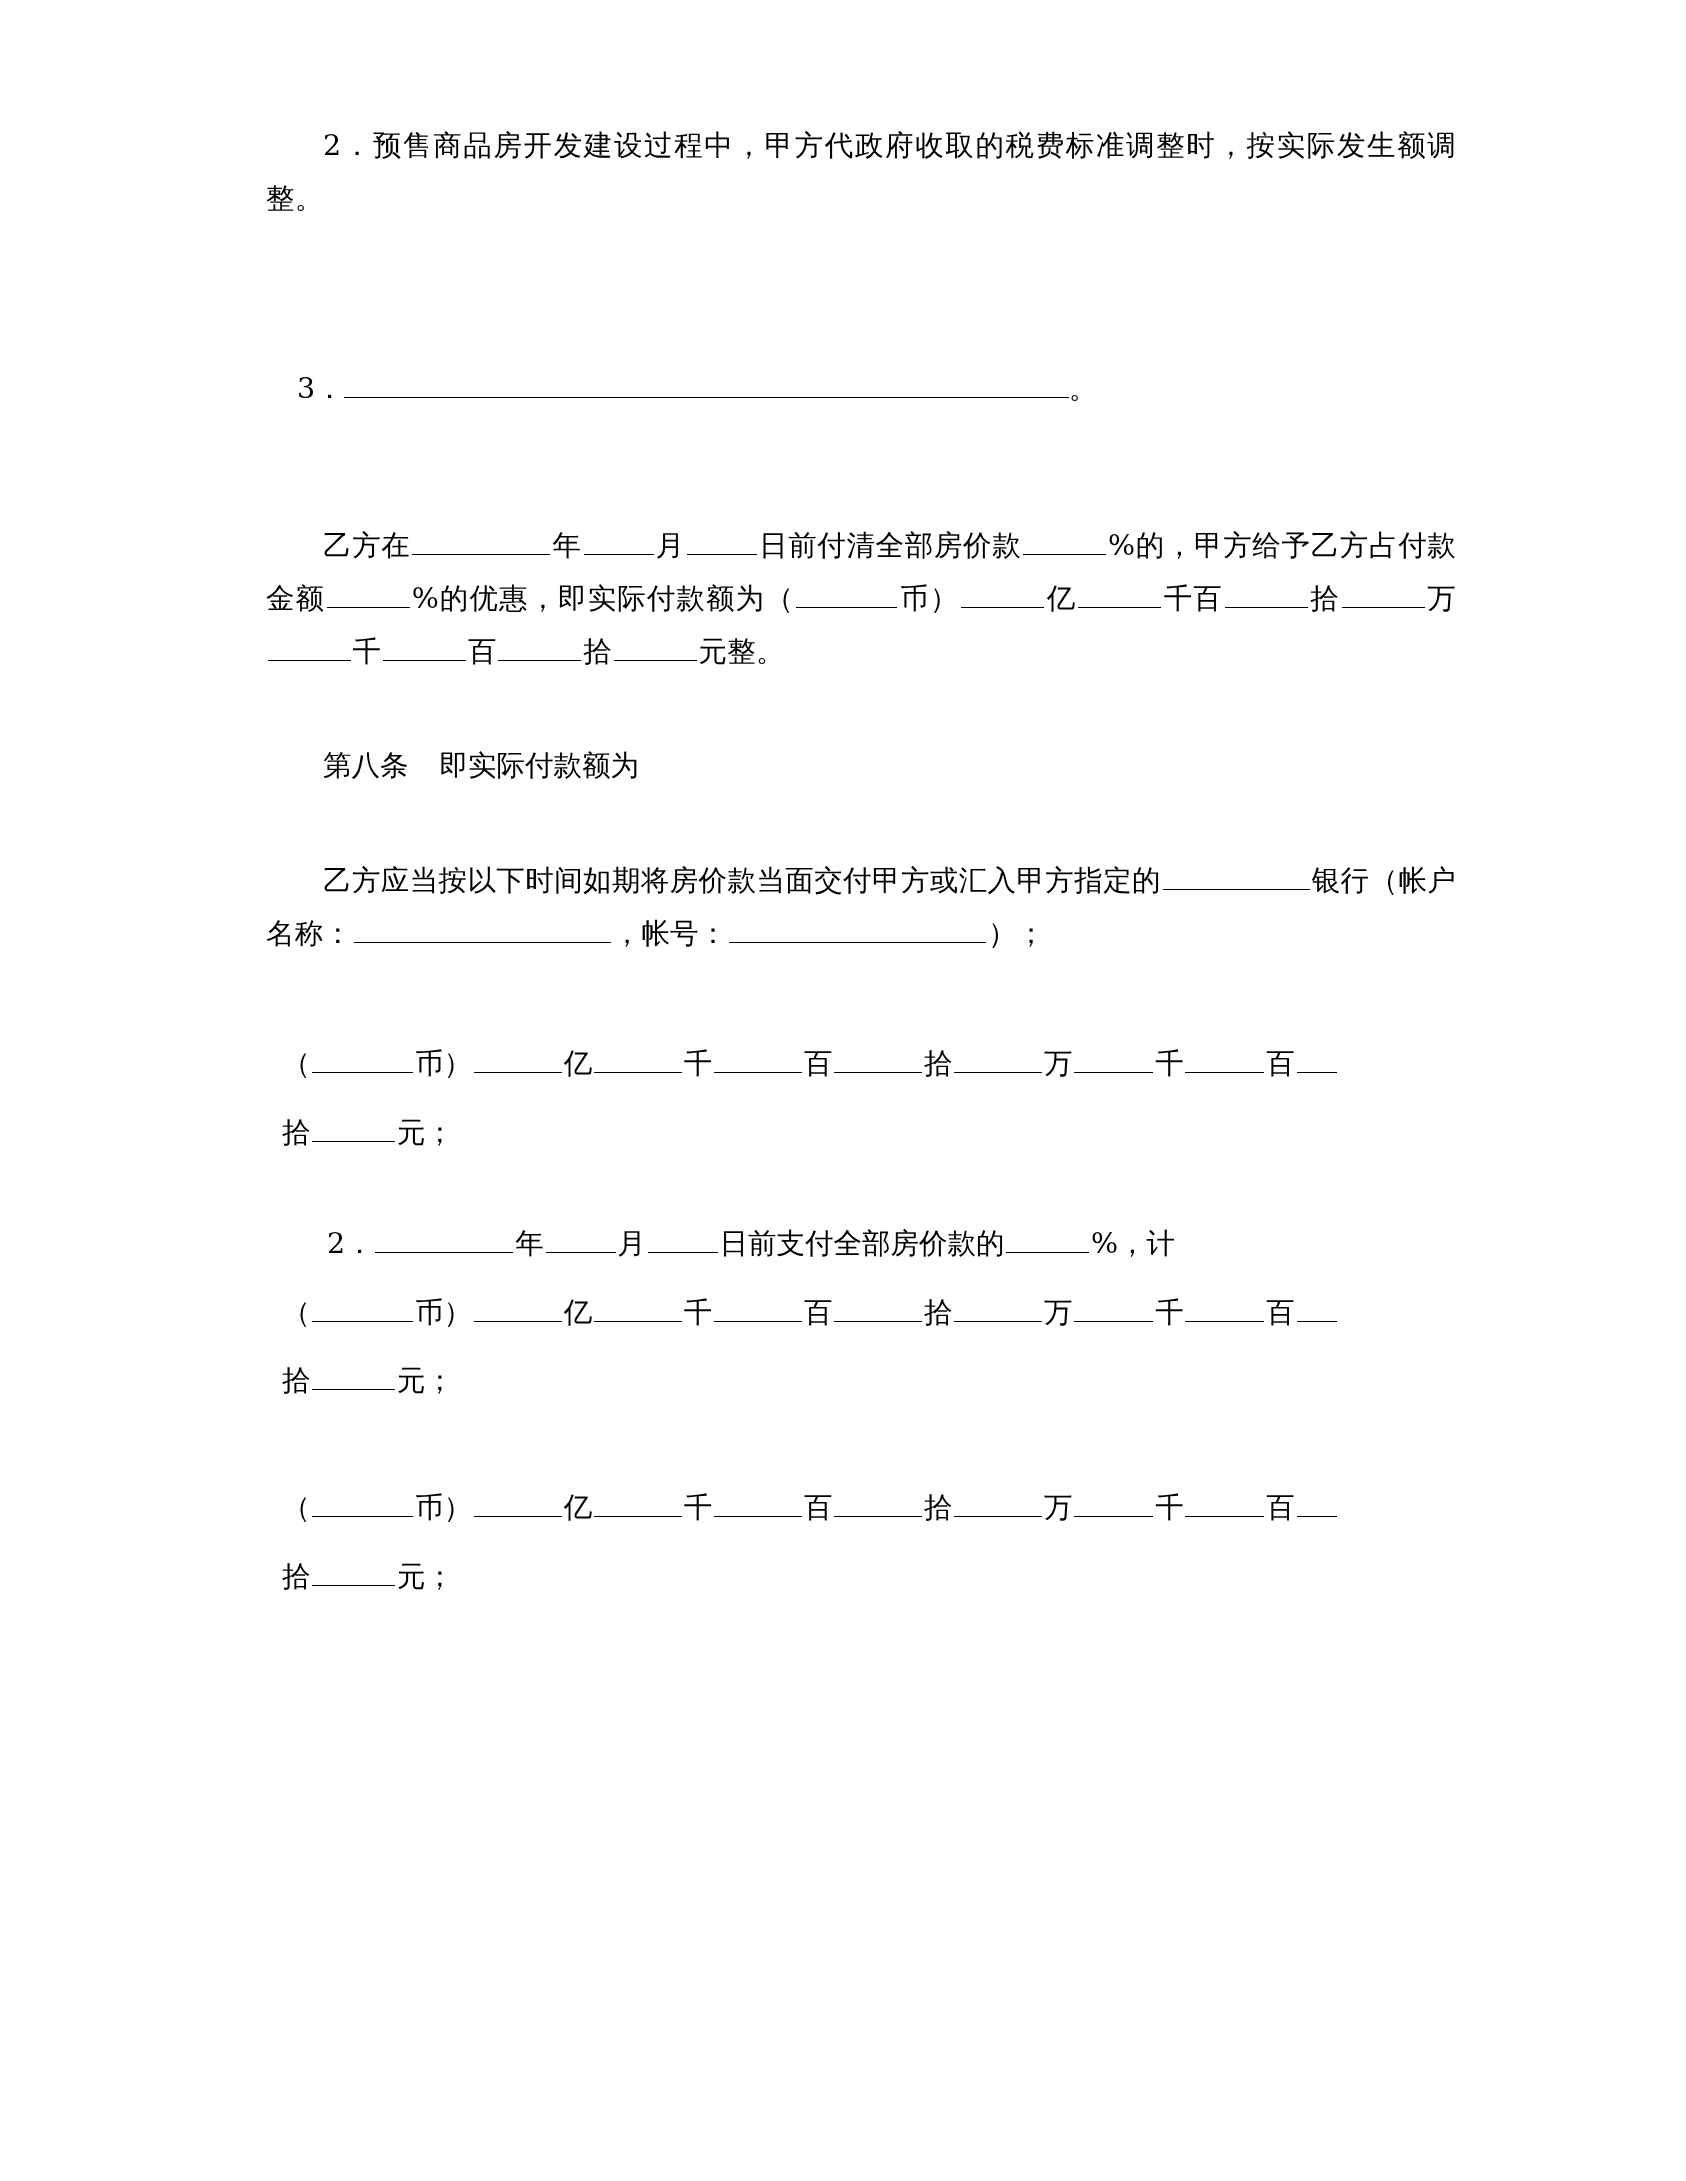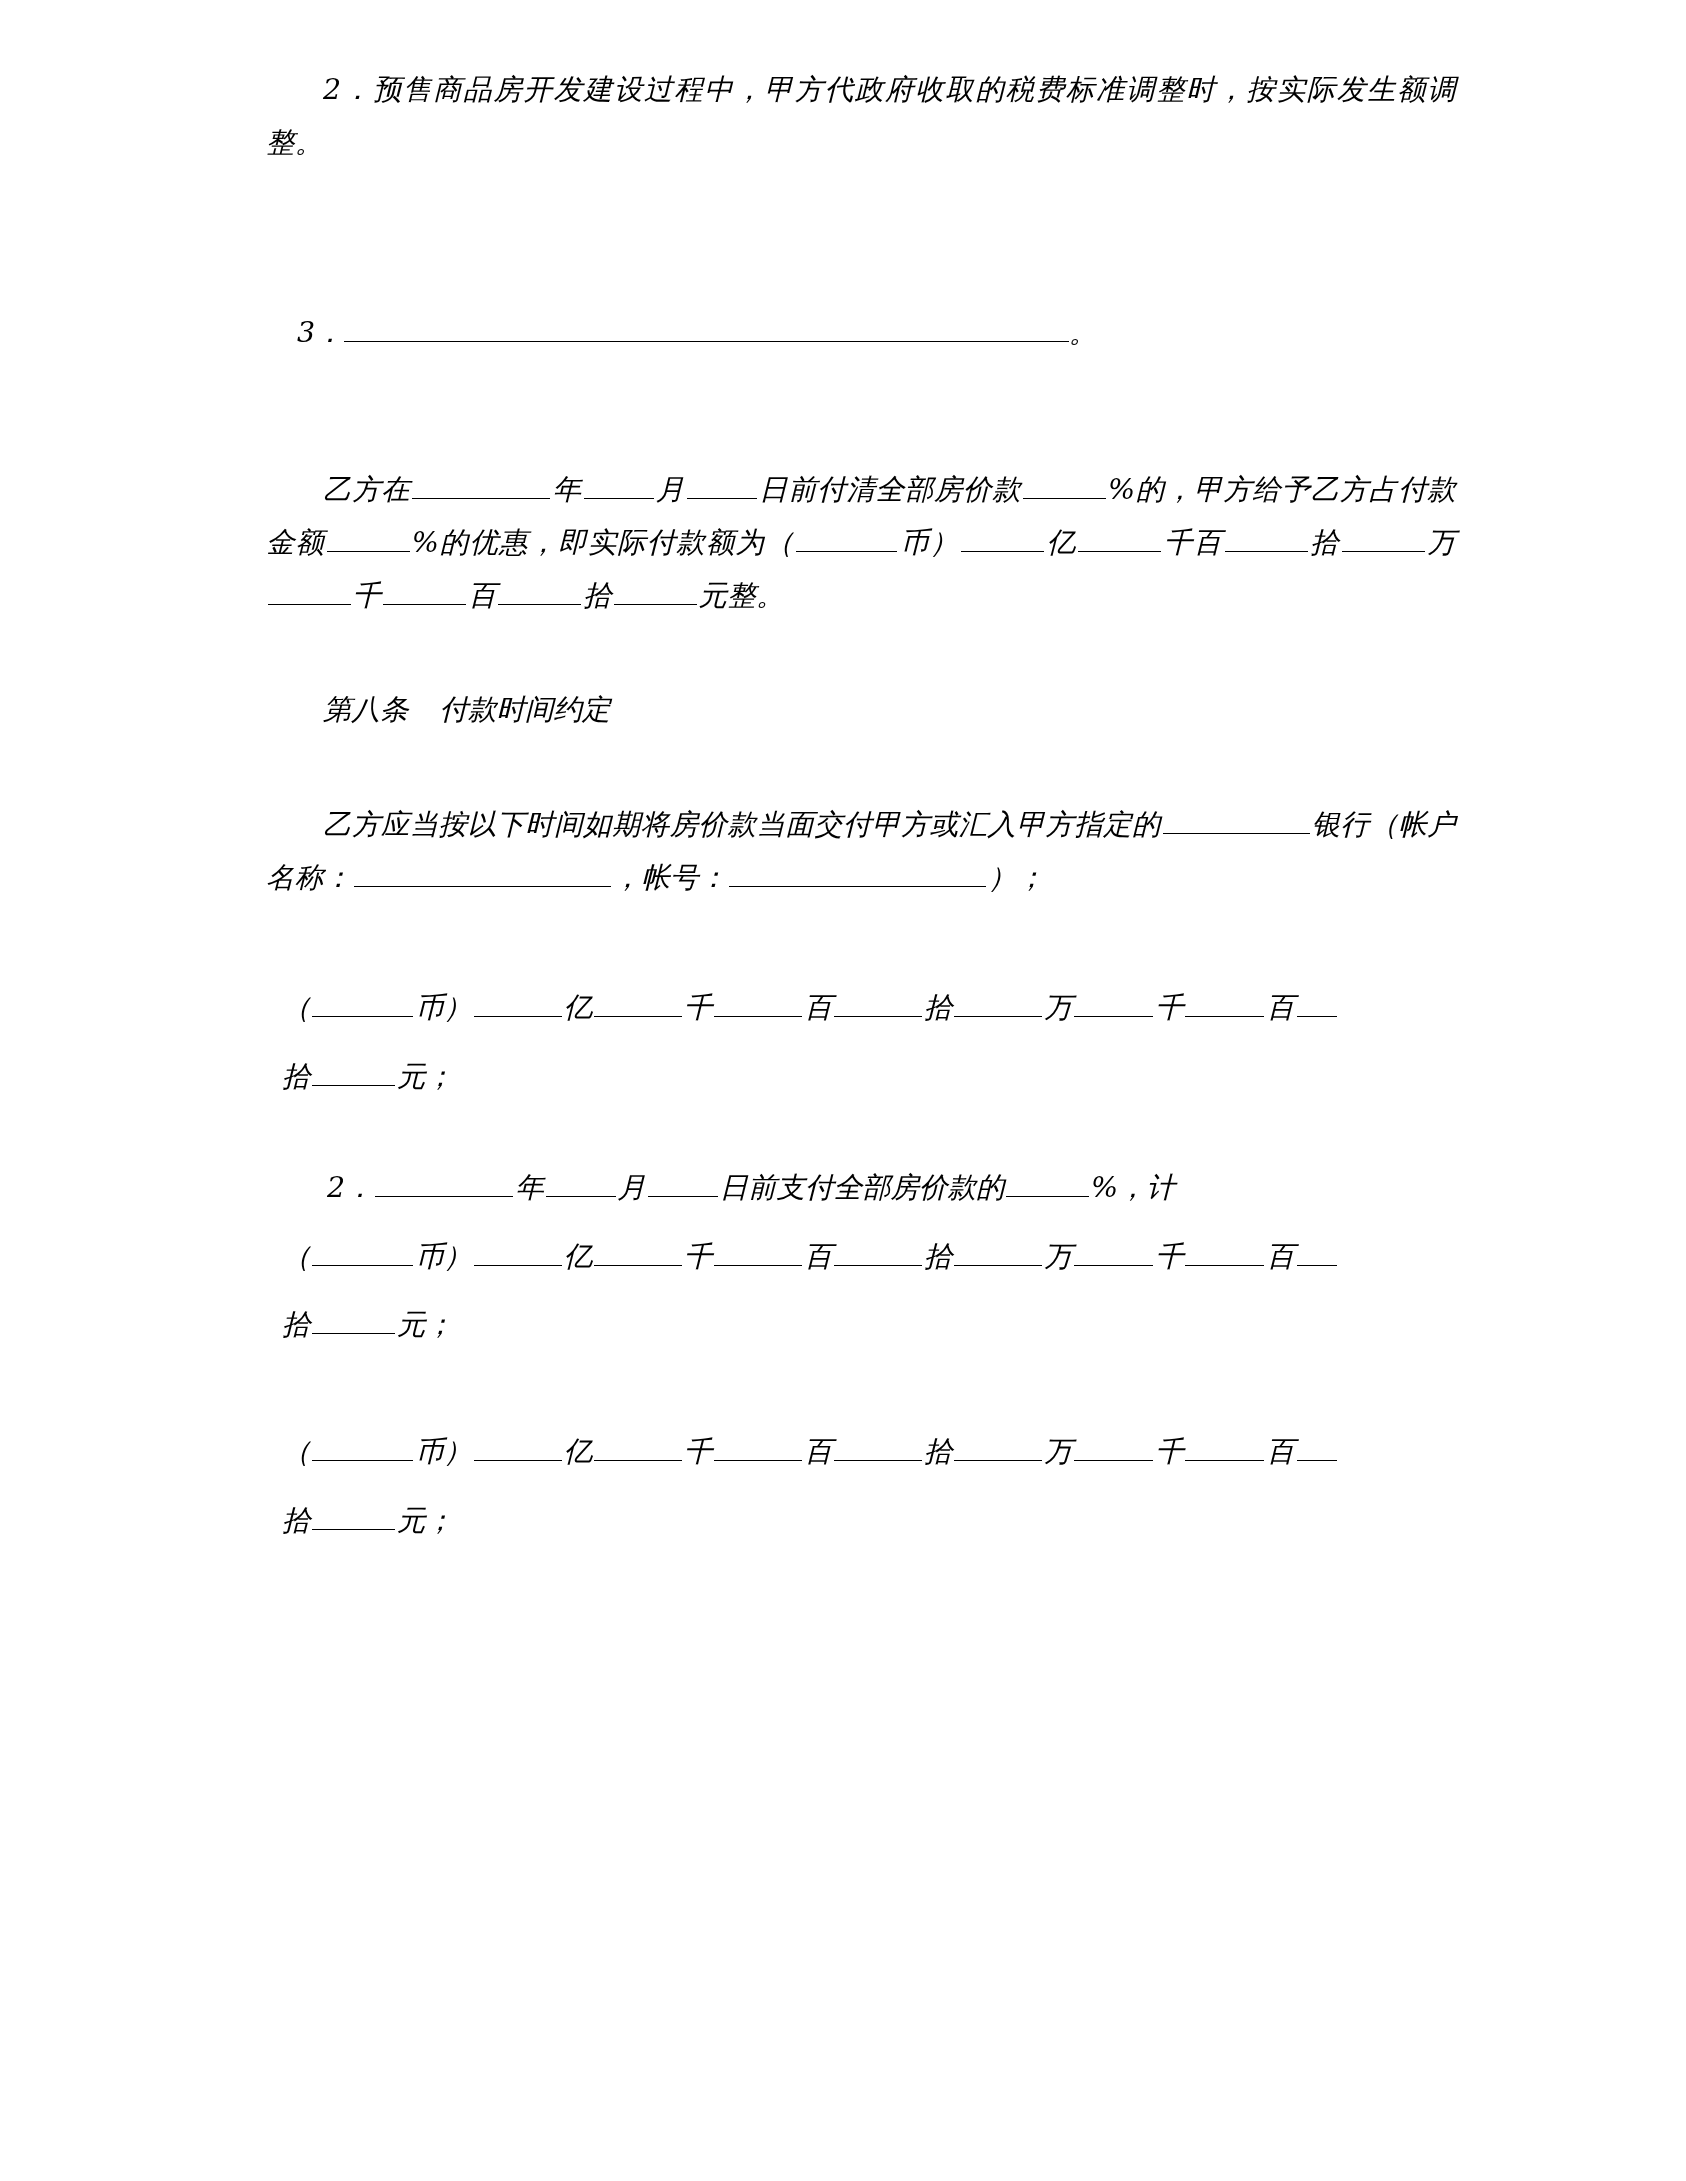--- a/index.html
+++ b/index.html
@@ -12,22 +12,21 @@
     height: 2182px;
     font-family: "DejaVu Serif", "Liberation Serif", serif;
     color: #000000;
     overflow: hidden;
   }
   .page {
     position: relative;
     width: 1686px;
     height: 2182px;
     box-sizing: border-box;
-    padding: 64px 230px 0 266px;
-    font-style: italic;
+    padding: 120px 230px 0 266px;
   }
   .para {
     font-size: 28.5px;
     line-height: 1.85;
     text-align: justify;
     letter-spacing: 0.2px;
     margin: 0;
   }
   .indent {
     text-indent: 57px;
@@ -96,21 +95,21 @@
 
   <div class="gap-md"></div>
 
   <p class="para indent">
     <span>乙方在</span><span class="u" style="width:138px;"></span><span>年</span><span class="u" style="width:70px;"></span><span>月</span><span class="u" style="width:70px;"></span><span>日前付清全部房价款</span><span class="u" style="width:83px;"></span><span>%的，甲方给予</span><span>乙方占付款金额</span><span class="u" style="width:83px;"></span><span>%的优惠，即实际付款额为（</span><span class="u" style="width:101px;"></span><span>币）</span><span class="u" style="width:83px;"></span><span>亿</span><span class="u" style="width:83px;"></span><span>千</span><span>百</span><span class="u" style="width:83px;"></span><span>拾</span><span class="u" style="width:83px;"></span><span>万</span><span class="u" style="width:83px;"></span><span>千</span><span class="u" style="width:83px;"></span><span>百</span><span class="u" style="width:83px;"></span><span>拾</span><span class="u" style="width:83px;"></span><span>元整。</span>
   </p>
 
   <div class="gap-md"></div>
 
   <p class="heading">
-    <span>第八条</span><span class="sp"></span><span>付款时间约定</span>
+    <span>第八条</span><span class="sp"></span><span>即实际付款额为</span>
   </p>
 
   <div class="gap-md"></div>
 
   <p class="para indent">
     <span>乙方应当按以下时间如期将房价款当面交付甲方或汇入甲方指定的</span><span class="u" style="width:147px;"></span><span>银行（帐户名称：</span><span class="u" style="width:257px;"></span><span>，帐号：</span><span class="u" style="width:257px;"></span><span>）；</span>
   </p>
 
   <div class="gap-md"></div>
 

